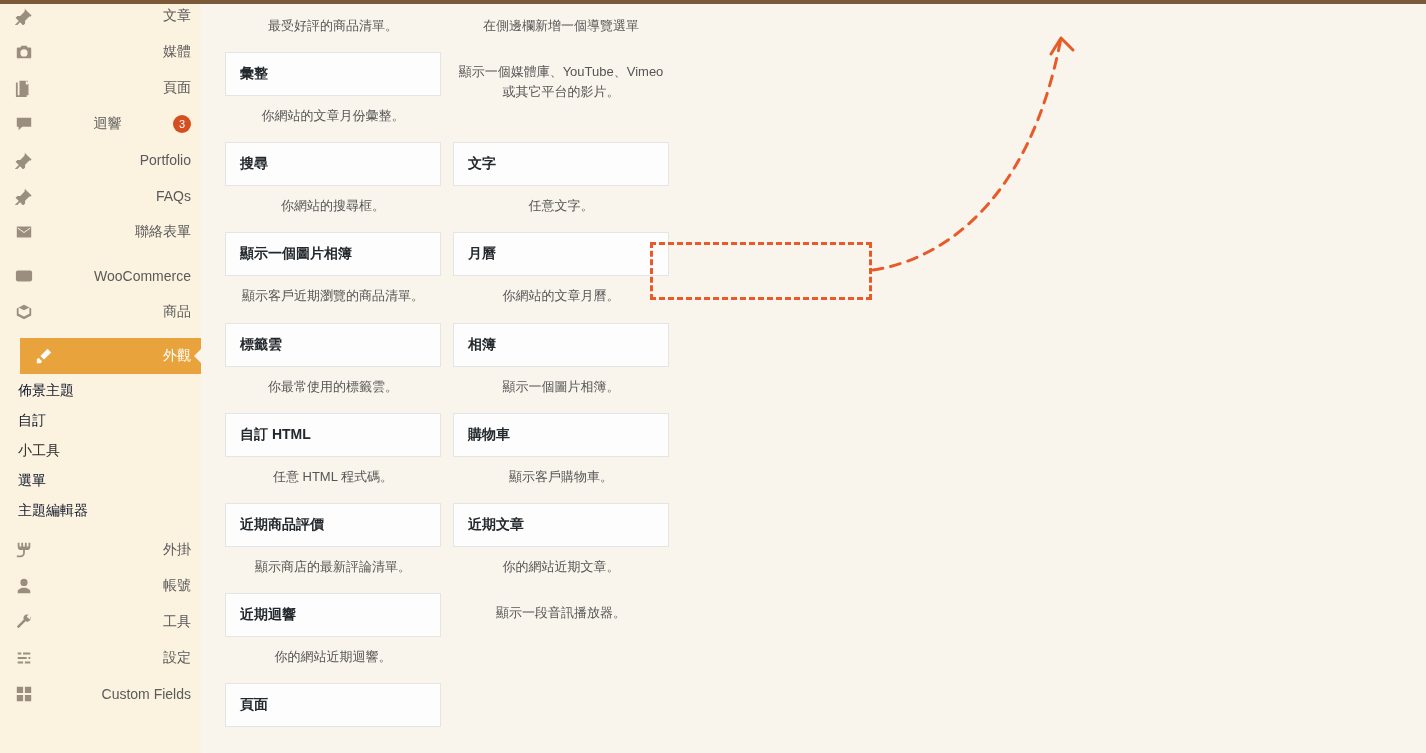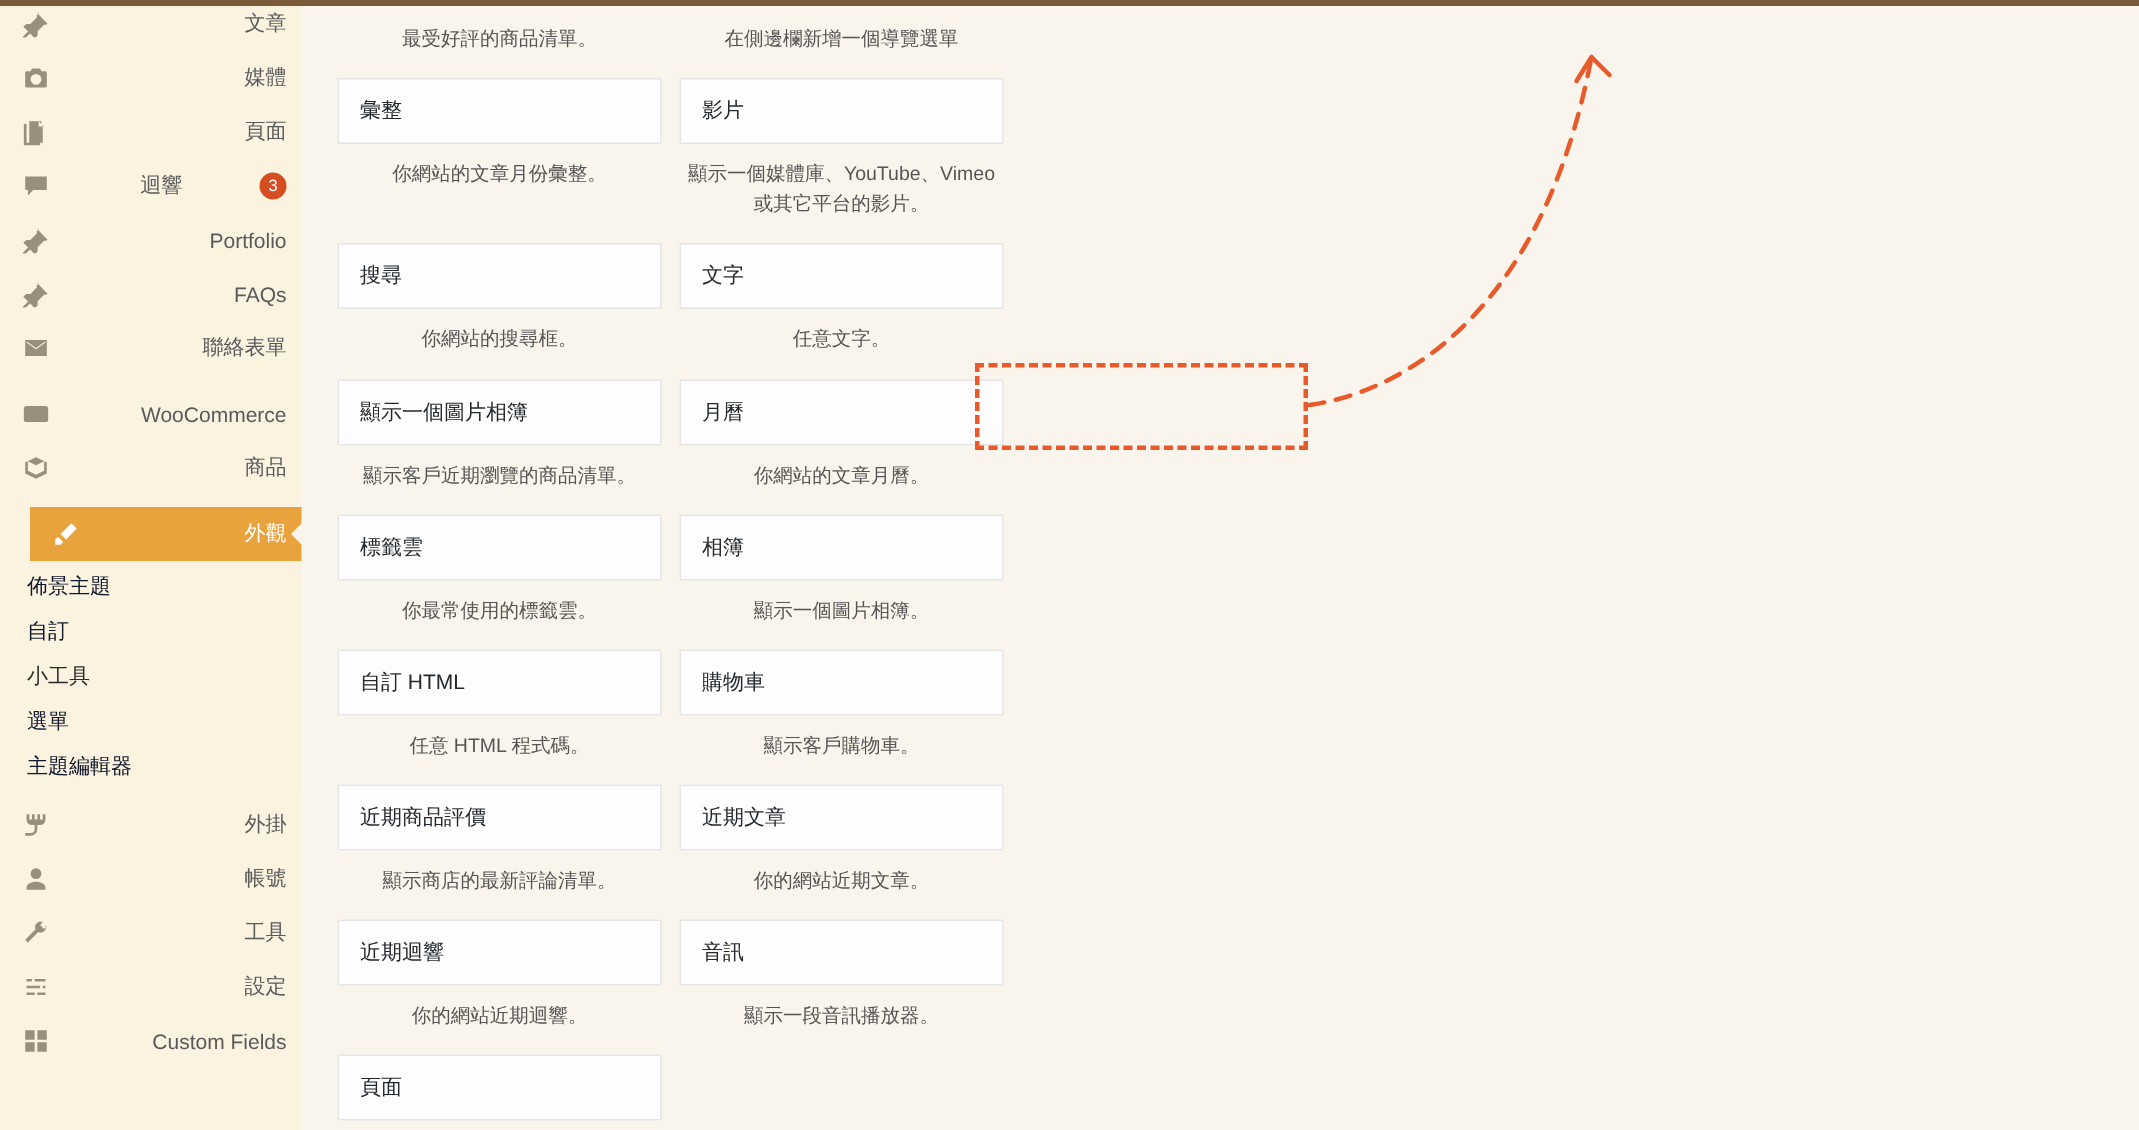--- a/index.html
+++ b/index.html
@@ -95,21 +95,21 @@
   align-items: start;
 }
 .widget-cell { margin-bottom: 12px; }
 .widget-box {
   background: #fdfdfd;
   border: 1px solid #e5e5e5;
   padding: 12px 14px;
   font-size: 14px;
   color: #23282d;
   cursor: pointer;
-  font-weight: 400;
+  font-weight: 700;
 }
 .widget-desc {
   padding: 10px 4px 4px;
   font-size: 13px;
   color: #555;
   line-height: 1.55;
   text-align: center;
 }
 .highlight-box {
   position: absolute;
@@ -268,21 +268,20 @@
           <div class="widget-desc" style="padding-top: 0px;">最受好評的商品清單。</div>
         </div>
         <div class="widget-cell">
           <div class="widget-desc" style="padding-top: 0px;">在側邊欄新增一個導覽選單</div>
         </div>
         <div class="widget-cell">
           <div class="widget-box">彙整</div>
           <div class="widget-desc">你網站的文章月份彙整。</div>
         </div>
         <div class="widget-cell">
-          <div class="widget-box">影片</div>
           <div class="widget-desc">顯示一個媒體庫、YouTube、Vimeo 或其它平台的影片。</div>
         </div>
         <div class="widget-cell">
           <div class="widget-box">搜尋</div>
           <div class="widget-desc">你網站的搜尋框。</div>
         </div>
         <div class="widget-cell">
           <div class="widget-box">文字</div>
           <div class="widget-desc">任意文字。</div>
         </div>
@@ -316,21 +315,20 @@
         </div>
         <div class="widget-cell">
           <div class="widget-box">近期文章</div>
           <div class="widget-desc">你的網站近期文章。</div>
         </div>
         <div class="widget-cell">
           <div class="widget-box">近期迴響</div>
           <div class="widget-desc">你的網站近期迴響。</div>
         </div>
         <div class="widget-cell">
-          <div class="widget-box">音訊</div>
           <div class="widget-desc">顯示一段音訊播放器。</div>
         </div>
         <div class="widget-cell">
           <div class="widget-box">頁面</div>
         </div>
         <div class="widget-cell"></div>
       </div>
 
     <div class="highlight-box" style="left:449px; top:238px; width:222px; height:58px;"></div>
 

